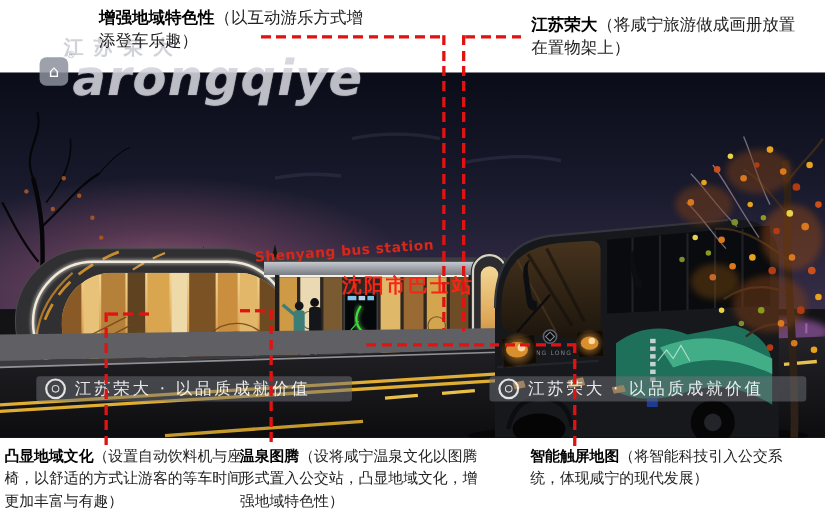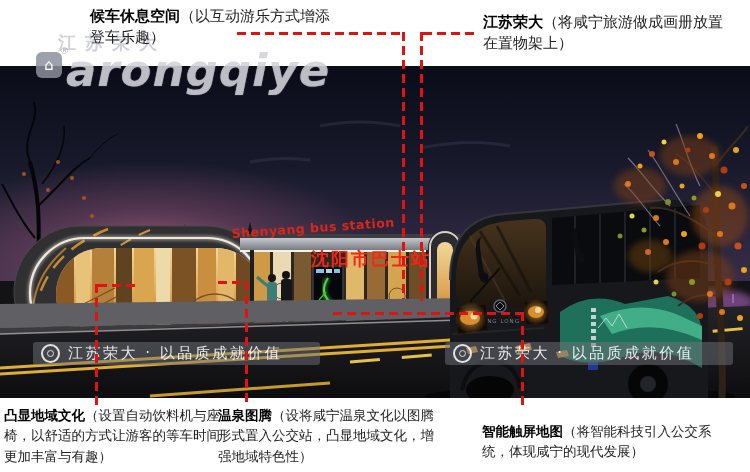--- a/index.html
+++ b/index.html
@@ -401,32 +401,32 @@
     <span class="wm-bar-logo"></span>
     <span class="wm-bar-text">江苏荣大 · 以品质成就价值</span>
   </div>
 
   <div class="wm-cn">江苏荣大</div>
   <div class="wm-logo">⌂</div>
   <div class="wm-reg">®</div>
   <div class="wm-latin">arongqiye</div>
 
   <div class="ann" style="left:90px;top:6px;width:252px;">
-    <span class="ann-t">候车休息空间</span><span class="ann-d">（以互动游乐方式增添登车乐趣）</span>
+    <span class="ann-t">增强地域特色性</span><span class="ann-d">（以互动游乐方式增添登车乐趣）</span>
   </div>
   <div class="ann" style="left:483px;top:12px;width:252px;">
     <span class="ann-t">江苏荣大</span><span class="ann-d">（将咸宁旅游做成画册放置在置物架上）</span>
   </div>
   <div class="ann small" style="left:4px;top:405px;width:224px;">
     <span class="ann-t">凸显地域文化</span><span class="ann-d">（设置自动饮料机与座椅，以舒适的方式让游客的等车时间更加丰富与有趣）</span>
   </div>
   <div class="ann small" style="left:218px;top:405px;width:224px;">
     <span class="ann-t">温泉图腾</span><span class="ann-d">（设将咸宁温泉文化以图腾形式置入公交站，凸显地域文化，增强地域特色性）</span>
   </div>
-  <div class="ann small" style="left:482px;top:405px;width:238px;margin-top:16px;">
+  <div class="ann small" style="left:482px;top:405px;width:238px;">
     <span class="ann-t">智能触屏地图</span><span class="ann-d">（将智能科技引入公交系统，体现咸宁的现代发展）</span>
   </div>
 
   <div class="rl-h" style="left:237px;top:32px;width:167px;"></div>
   <div class="rl-v" style="left:402px;top:32px;height:267px;"></div>
   <div class="rl-v" style="left:420px;top:32px;height:269px;"></div>
   <div class="rl-h" style="left:423px;top:32px;width:55px;"></div>
   <div class="rl-h" style="left:98px;top:284px;width:40px;"></div>
   <div class="rl-v" style="left:95px;top:284px;height:123px;"></div>
   <div class="rl-h" style="left:218px;top:281px;width:30px;"></div>

